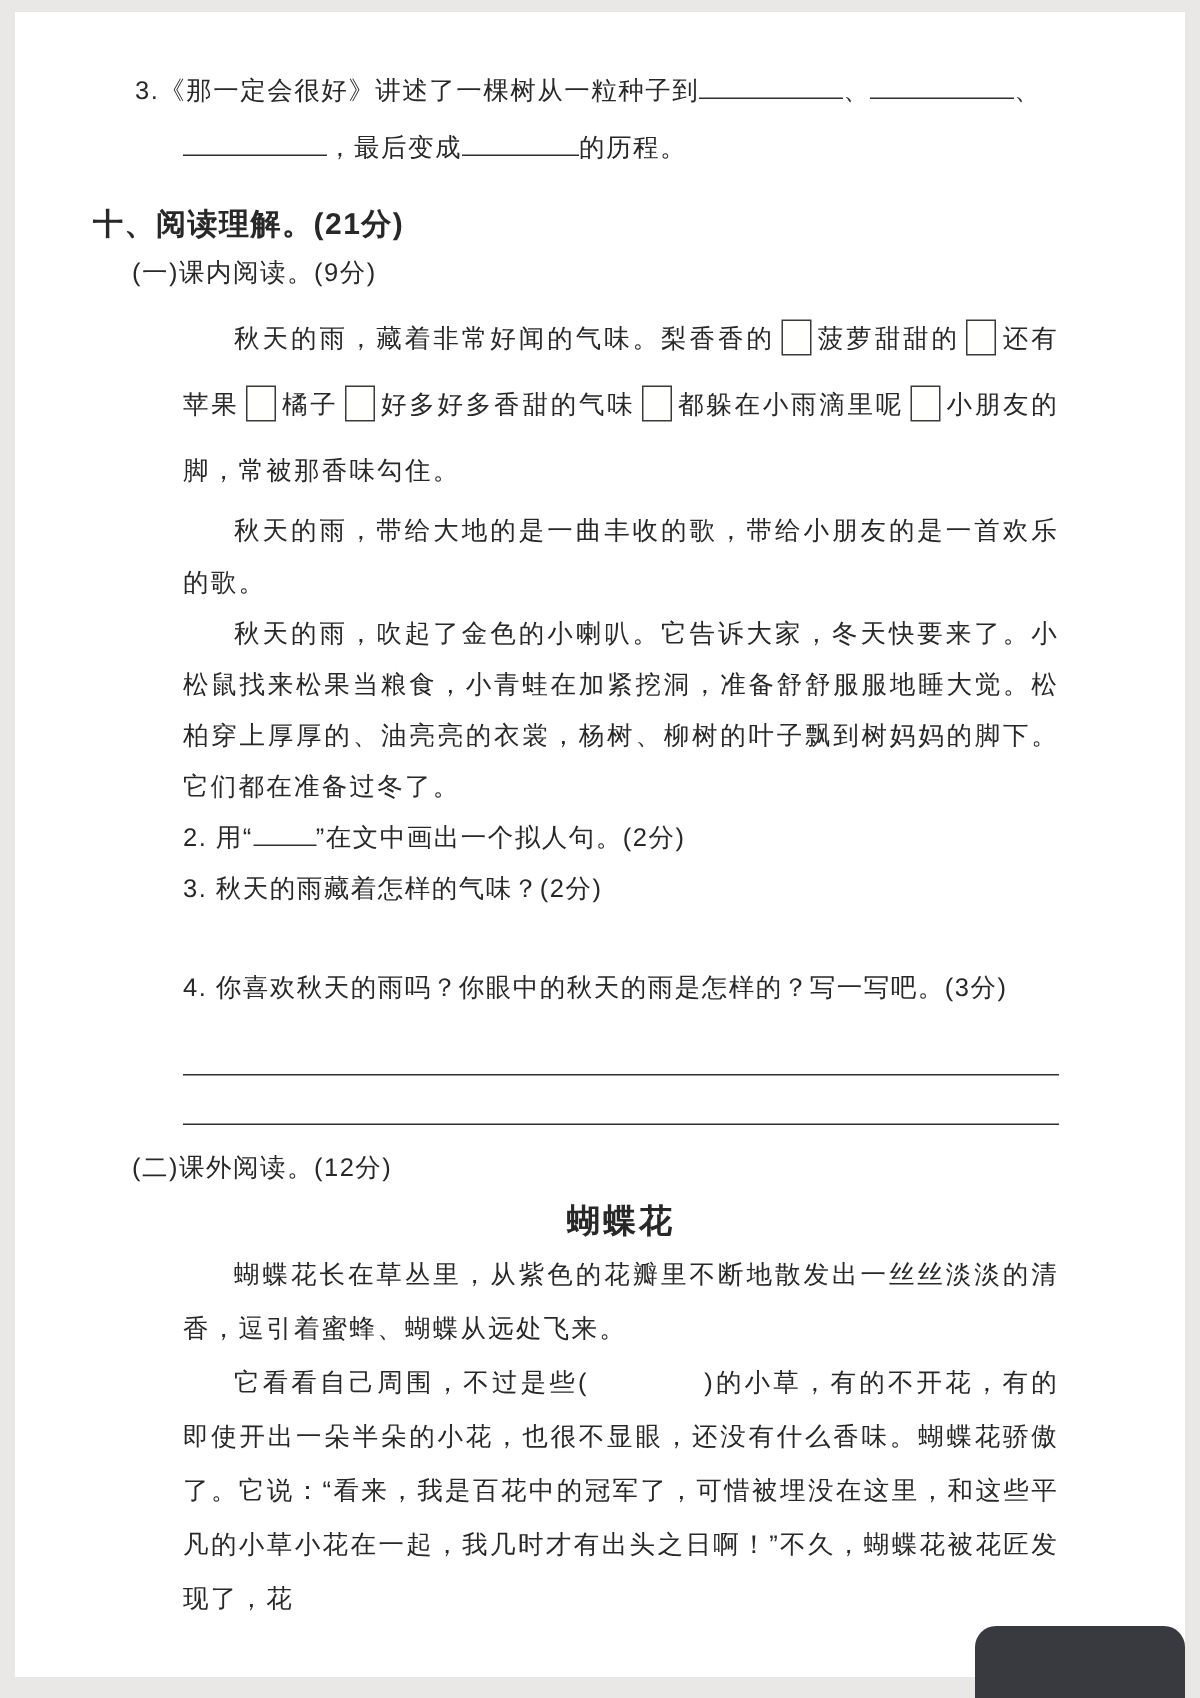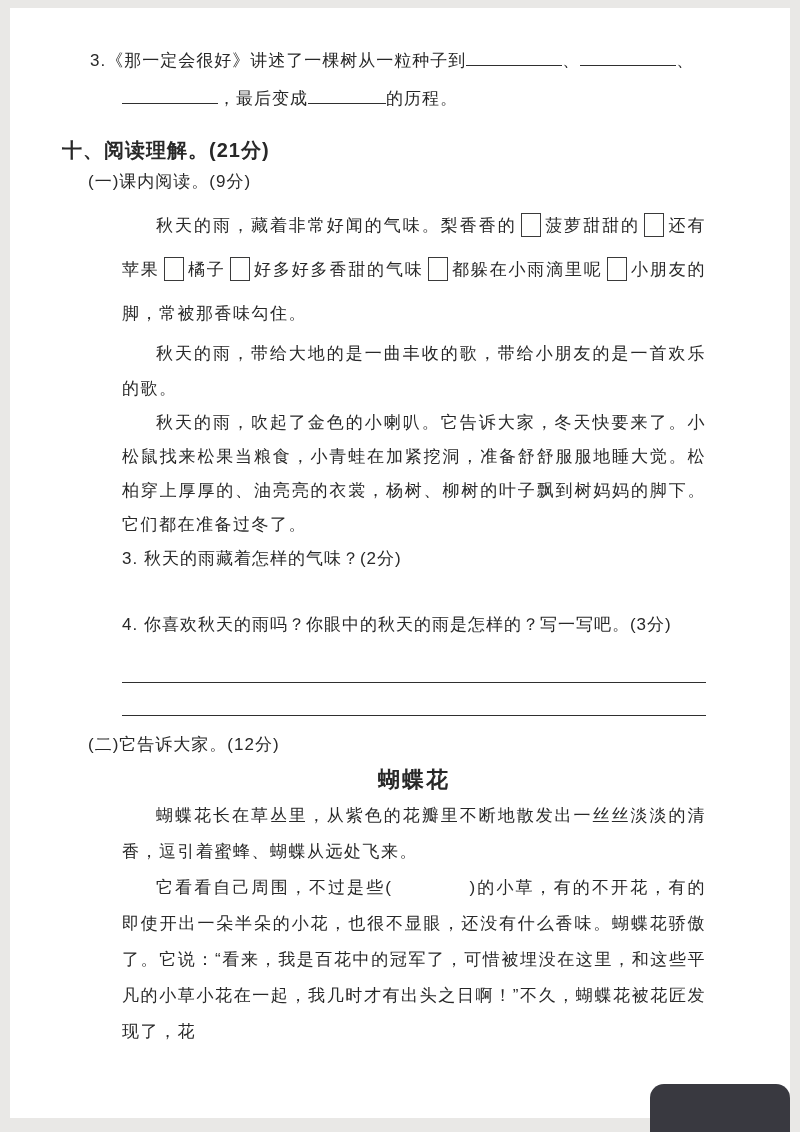--- a/index.html
+++ b/index.html
@@ -98,29 +98,30 @@
 
     <div class="sub-title">(一)课内阅读。(9分)</div>
 
     <p class="passage p1"><span>秋天的雨，藏着非常好闻的气味。梨香香的</span><span class="pbox"></span><span>菠萝甜甜的</span><span class="pbox"></span><span>还有苹果</span><span class="pbox"></span><span>橘子</span><span class="pbox"></span><span>好多好多香甜的气味</span><span class="pbox"></span><span>都躲在小雨滴里呢</span><span class="pbox"></span><span>小朋友的脚，常被那香味勾住。</span></p>
 
     <p class="passage p3">秋天的雨，带给大地的是一曲丰收的歌，带给小朋友的是一首欢乐的歌。</p>
 
     <p class="passage p2">秋天的雨，吹起了金色的小喇叭。它告诉大家，冬天快要来了。小松鼠找来松果当粮食，小青蛙在加紧挖洞，准备舒舒服服地睡大觉。松柏穿上厚厚的、油亮亮的衣裳，杨树、柳树的叶子飘到树妈妈的脚下。它们都在准备过冬了。</p>
 
 
+    <div class="q-item q2"><span>2. 用“</span><span class="blank w42"></span><span>”在文中画出一个拟人句。(2分)</span></div>
 
     <div class="q-item q3b">3. 秋天的雨藏着怎样的气味？(2分)</div>
 
     <div class="q-item q4">4. 你喜欢秋天的雨吗？你眼中的秋天的雨是怎样的？写一写吧。(3分)</div>
 
     <div class="ans-line first"></div>
     <div class="ans-line"></div>
 
-    <div class="part2-title">(二)它告诉大家。(12分)</div>
+    <div class="part2-title">(二)课外阅读。(12分)</div>
 
     <div class="article-title">蝴蝶花</div>
 
     <p class="passage p2p">蝴蝶花长在草丛里，从紫色的花瓣里不断地散发出一丝丝淡淡的清香，逗引着蜜蜂、蝴蝶从远处飞来。</p>
 
     <p class="passage p2p">它看看自己周围，不过是些(　　　　)的小草，有的不开花，有的即使开出一朵半朵的小花，也很不显眼，还没有什么香味。蝴蝶花骄傲了。它说：“看来，我是百花中的冠军了，可惜被埋没在这里，和这些平凡的小草小花在一起，我几时才有出头之日啊！”不久，蝴蝶花被花匠发现了，花</p>
 
   </div>
 </div>
 

